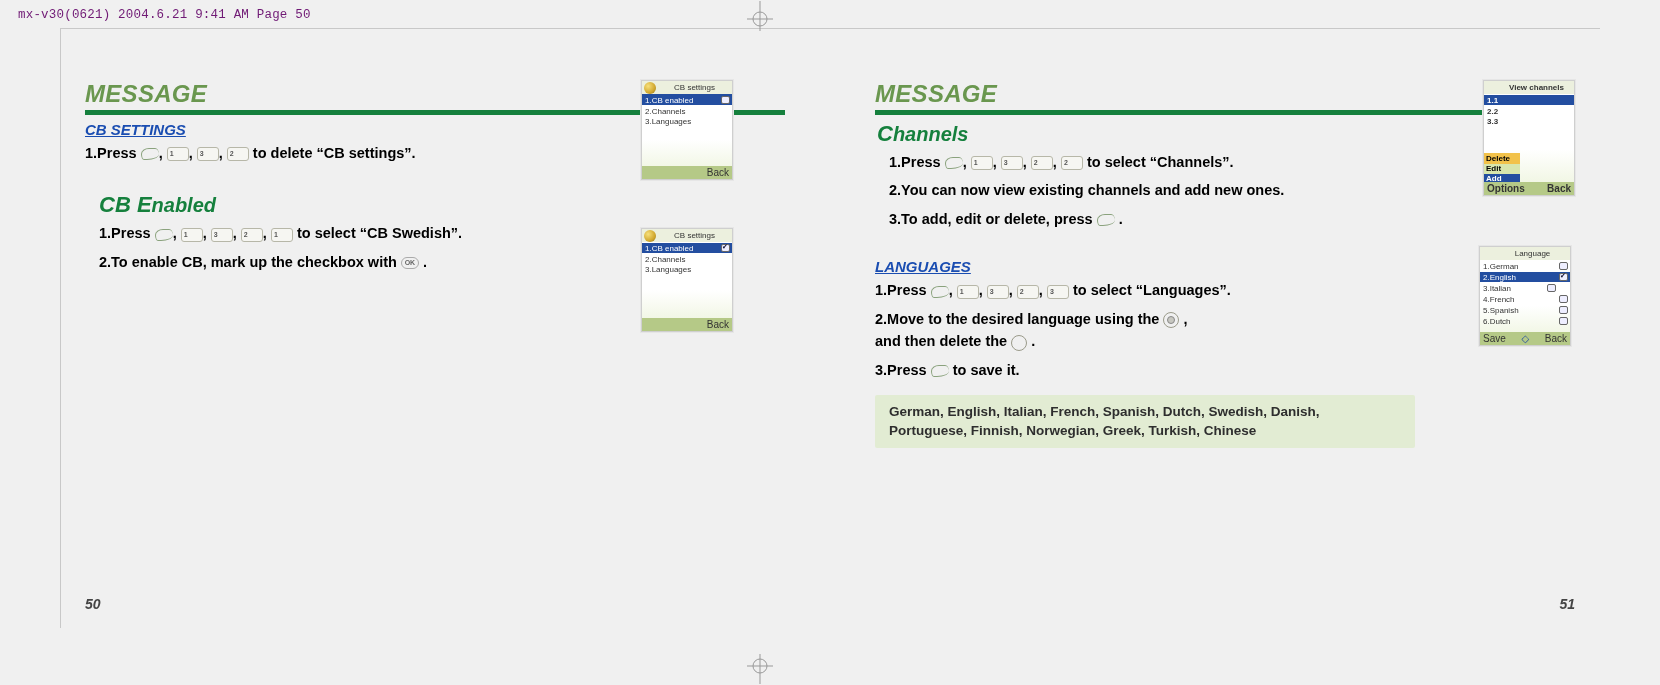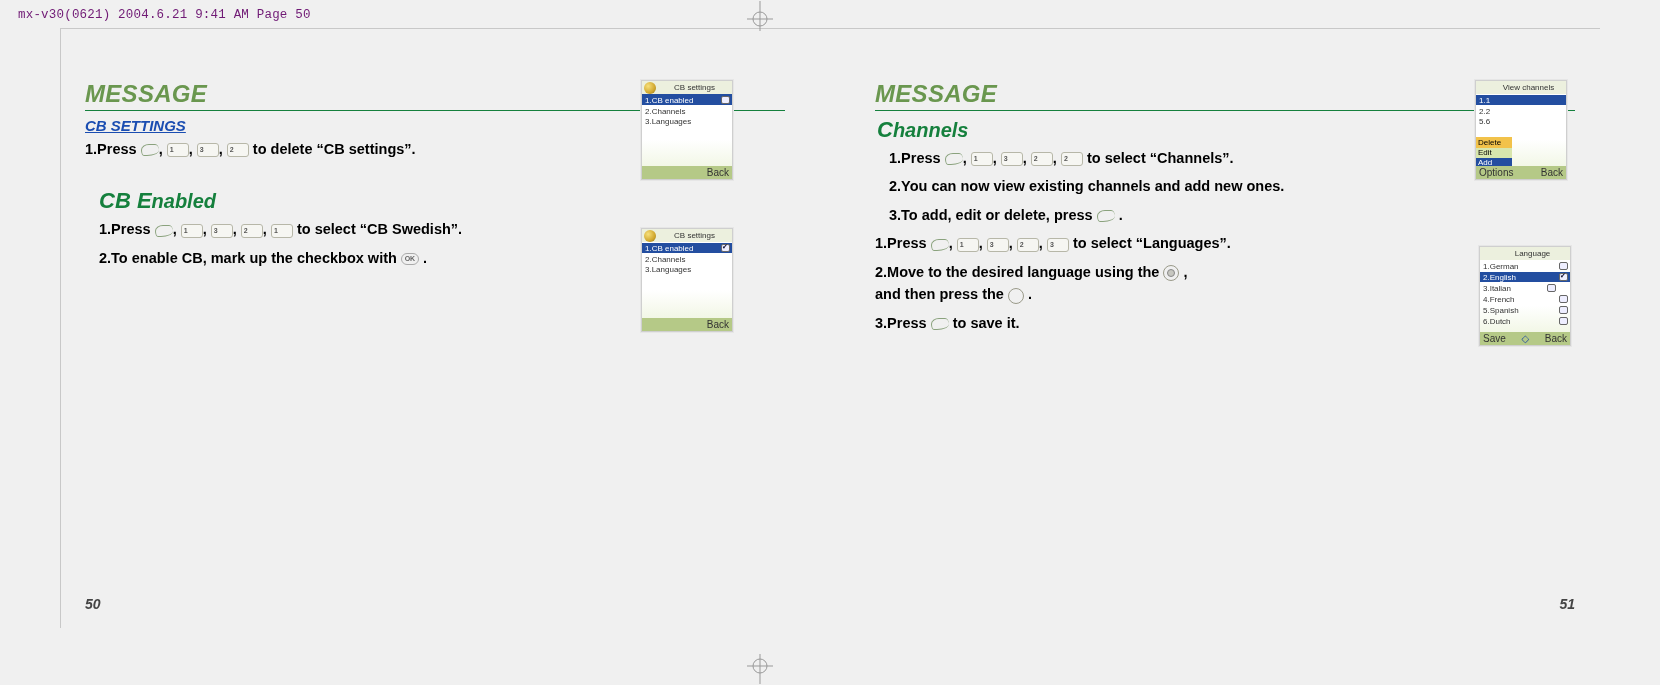--- a/index.html
+++ b/index.html
@@ -49,21 +49,21 @@
     display: flex;
     gap: 90px;
   }
   .page { flex: 1; position: relative; min-height: 520px; }
   .title {
     font-size: 24px;
     font-weight: bold;
     font-style: italic;
     color: #6a974f;
     letter-spacing: 0.3px;
-    border-bottom: 1px solid #15803d;
+    border-bottom: 5px solid #15803d;
     padding-bottom: 2px;
     margin-bottom: 6px;
   }
   .sub-underline {
     font-size: 15px;
     color: #1a4db1;
     font-style: italic;
     font-weight: bold;
     text-decoration: underline;
     margin: 2px 0 4px 0;
@@ -154,21 +154,21 @@
     position: absolute; bottom: 0; left: 0; right: 0;
   }
   .phone .foot.split { display:flex; justify-content: space-between; }
   .phone .chk {
     position:absolute; right:2px; top:1px;
     width:9px; height:8px; border:1px solid #666; border-radius:2px; background:#eef;
   }
   .phone .chk.on::after{ content:"✔"; font-size:7px; color:#113; position:absolute; top:-2px; left:0; }
   .phone1 { top: 0; right: 52px; height: 100px; }
   .phone2 { top: 148px; right: 52px; height: 104px; }
-  .phone3 { top: 0; right: 8px; height: 100px; }
+  .phone3 { top: 0; right: 0; height: 116px; font-weight: bold; }
   .phone4 { top: 166px; right: 4px; height: 100px; }
   .phone .opt-popup {
     position:absolute; left:0; bottom:11px;
     width: 36px; font-size:8px;
   }
   .phone .opt-popup div { padding: 0.5px 2px; }
   .phone .opt-popup .d { background:#f2c24a; }
   .phone .opt-popup .e { background:#d8e6ad; }
   .phone .opt-popup .a { background:#234ea0; color:#fff; }
   .note {
@@ -291,55 +291,57 @@
     <div class="bodytext indent">
       <span>3.To add, edit or delete, press </span>
       <span class="softkey-icon"></span>
       <span> .</span>
     </div>
 
     <div class="phone phone3">
       <div class="ph-head"><span>View channels</span></div>
       <div class="row sel" style="position:absolute;top:14px;left:0;right:0">1.1</div>
       <div class="row" style="position:absolute;top:25px;left:0;right:0">2.2</div>
-      <div class="row" style="position:absolute;top:35px;left:0;right:0">5.6</div>
+      <div class="row" style="position:absolute;top:35px;left:0;right:0">3.3</div>
       <div class="opt-popup">
         <div class="d">Delete</div>
         <div class="e">Edit</div>
         <div class="a">Add</div>
       </div>
       <div class="foot split">
         <span>Options</span>
         <span>Back</span>
       </div>
     </div>
 
+    <div class="sub-underline" style="margin-top:28px">LANGUAGES</div>
     <div class="bodytext">
       <span>1.Press </span>
       <span class="softkey-icon"></span><span class="sep">,</span>
       <span class="key">1</span><span class="sep">,</span>
       <span class="key">3</span><span class="sep">,</span>
       <span class="key">2</span><span class="sep">,</span>
       <span class="key">3</span>
       <span> to select “Languages”.</span>
     </div>
     <div class="bodytext">
       <span>2.Move to the desired language using the </span>
       <span class="center-btn dark"></span>
       <span>,</span><br>
-      <span>  and then press the </span>
+      <span>  and then delete the </span>
       <span class="center-btn"></span>
       <span> .</span>
     </div>
     <div class="bodytext">
       <span>3.Press </span>
       <span class="softkey-icon"></span>
       <span> to save it.</span>
     </div>
 
+    <div class="note">German, English, Italian, French, Spanish, Dutch, Swedish, Danish, Portuguese, Finnish, Norwegian, Greek, Turkish, Chinese</div>
 
     <div class="phone phone4">
       <div class="ph-head"><span>Language</span></div>
       <div class="row" style="position:absolute;top:14px;left:0;right:0"><span>1.German</span><span class="chk"></span></div>
       <div class="row sel" style="position:absolute;top:25px;left:0;right:0"><span>2.English</span><span class="chk on"></span></div>
       <div class="row" style="position:absolute;top:36px;left:0;right:12px"><span>3.Italian</span><span class="chk"></span></div>
       <div class="row" style="position:absolute;top:47px;left:0;right:0"><span>4.French</span><span class="chk"></span></div>
       <div class="row" style="position:absolute;top:58px;left:0;right:0"><span>5.Spanish</span><span class="chk"></span></div>
       <div class="row" style="position:absolute;top:69px;left:0;right:0"><span>6.Dutch</span><span class="chk"></span></div>
       <div class="foot split">

